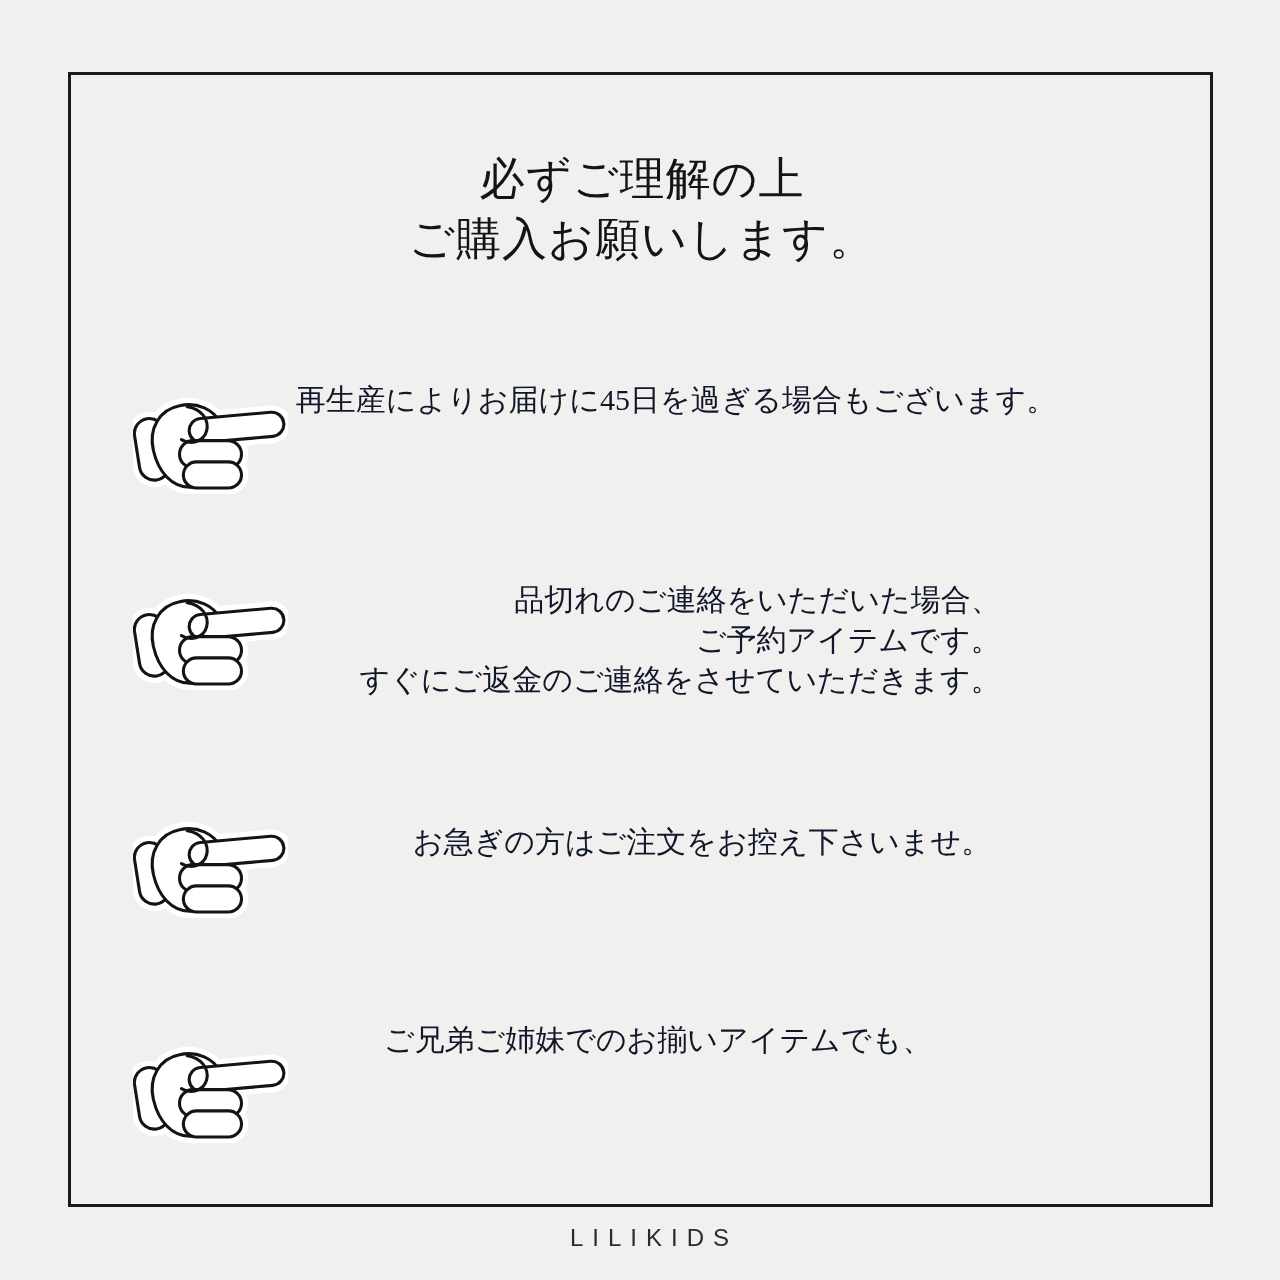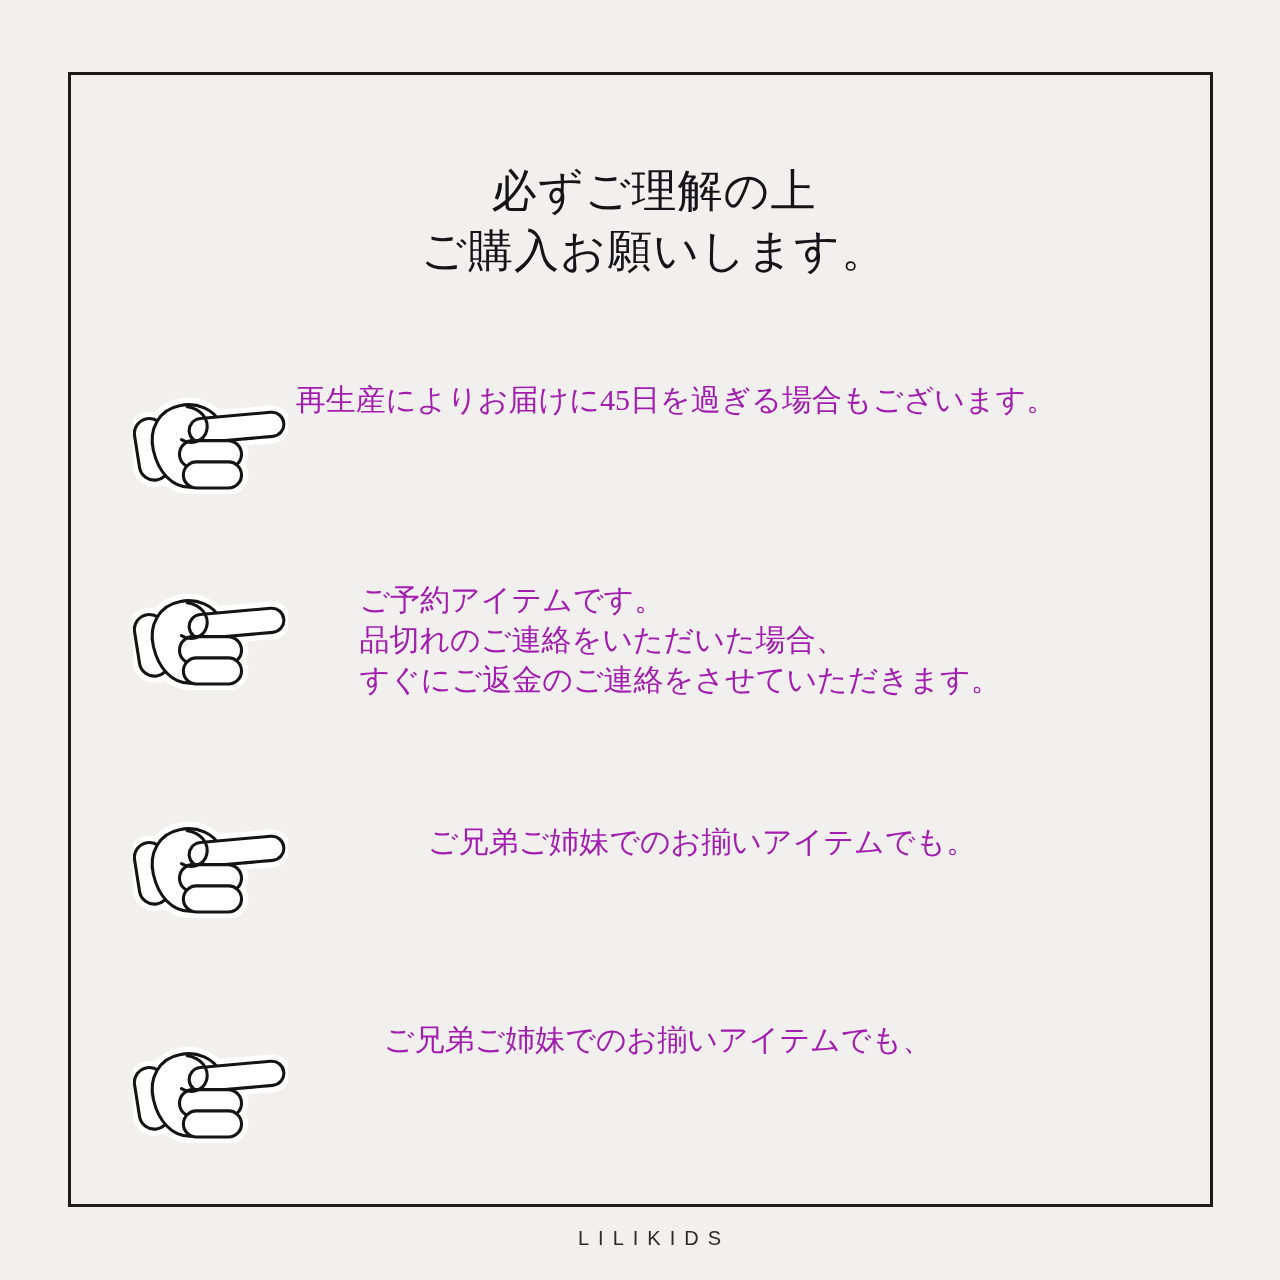--- a/index.html
+++ b/index.html
@@ -25,52 +25,52 @@
     width: 1145px;
     height: 1135px;
     border: 3px solid #1b1b1b;
     box-sizing: border-box;
   }
   .title {
     position: absolute;
     left: 638px;
     top: 145px;
     transform: translateX(-50%);
-    margin: 16px;
+    margin: 4px;
     font-size: 45px;
     line-height: 60px;
     font-weight: normal;
     letter-spacing: 1px;
     text-align: center;
     white-space: nowrap;
     color: #141418;
   }
   .title .t-line { display: block; }
   .notice-text {
     position: absolute;
     transform: translateX(-50%);
     font-size: 30px;
     line-height: 40px;
-    text-align: left;
+    text-align: right;
     white-space: nowrap;
-    color: #a21caf;
+    color: #0f172a;
   }
   .hand {
     position: absolute;
     width: 155px;
     height: 102px;
   }
   .hand svg { display: block; width: 100%; height: 100%; }
   .brand {
     position: absolute;
     left: 654px;
     top: 1227px;
     transform: translateX(-50%);
     font-family: "Liberation Sans", "DejaVu Sans", sans-serif;
-    font-size: 20px;
+    font-size: 24px;
     line-height: 22px;
     letter-spacing: 9px;
     font-weight: 500;
     color: #2b2b2b;
     white-space: nowrap;
   }
   .defs-holder { position: absolute; width: 0; height: 0; overflow: hidden; }
 </style>
 </head>
 <body>
@@ -116,32 +116,32 @@
   <div class="notice-text" style="left:676px; top:380px;">
     <div class="line">再生産によりお届けに45日を過ぎる場合もございます。</div>
   </div>
 
   <div class="hand" style="left:133px; top:588px;">
     <svg viewBox="0 0 160 105">
         <use href="#glove-art"></use>
       </svg>
   </div>
   <div class="notice-text" style="left:680px; top:580px;">
+    <div class="line">品切れのご連絡をいただいた場合、</div>
     <div class="line">ご予約アイテムです。</div>
-    <div class="line">品切れのご連絡をいただいた場合、</div>
     <div class="line">すぐにご返金のご連絡をさせていただきます。</div>
   </div>
 
   <div class="hand" style="left:133px; top:816px;">
     <svg viewBox="0 0 160 105">
         <use href="#glove-art"></use>
       </svg>
   </div>
   <div class="notice-text" style="left:702px; top:822px;">
-    <div class="line">ご兄弟ご姉妹でのお揃いアイテムでも。</div>
+    <div class="line">お急ぎの方はご注文をお控え下さいませ。</div>
   </div>
 
   <div class="hand" style="left:133px; top:1041px;">
     <svg viewBox="0 0 160 105">
         <use href="#glove-art"></use>
       </svg>
   </div>
   <div class="notice-text" style="left:658px; top:1020px;">
     <div class="line">ご兄弟ご姉妹でのお揃いアイテムでも、</div>
   </div>

